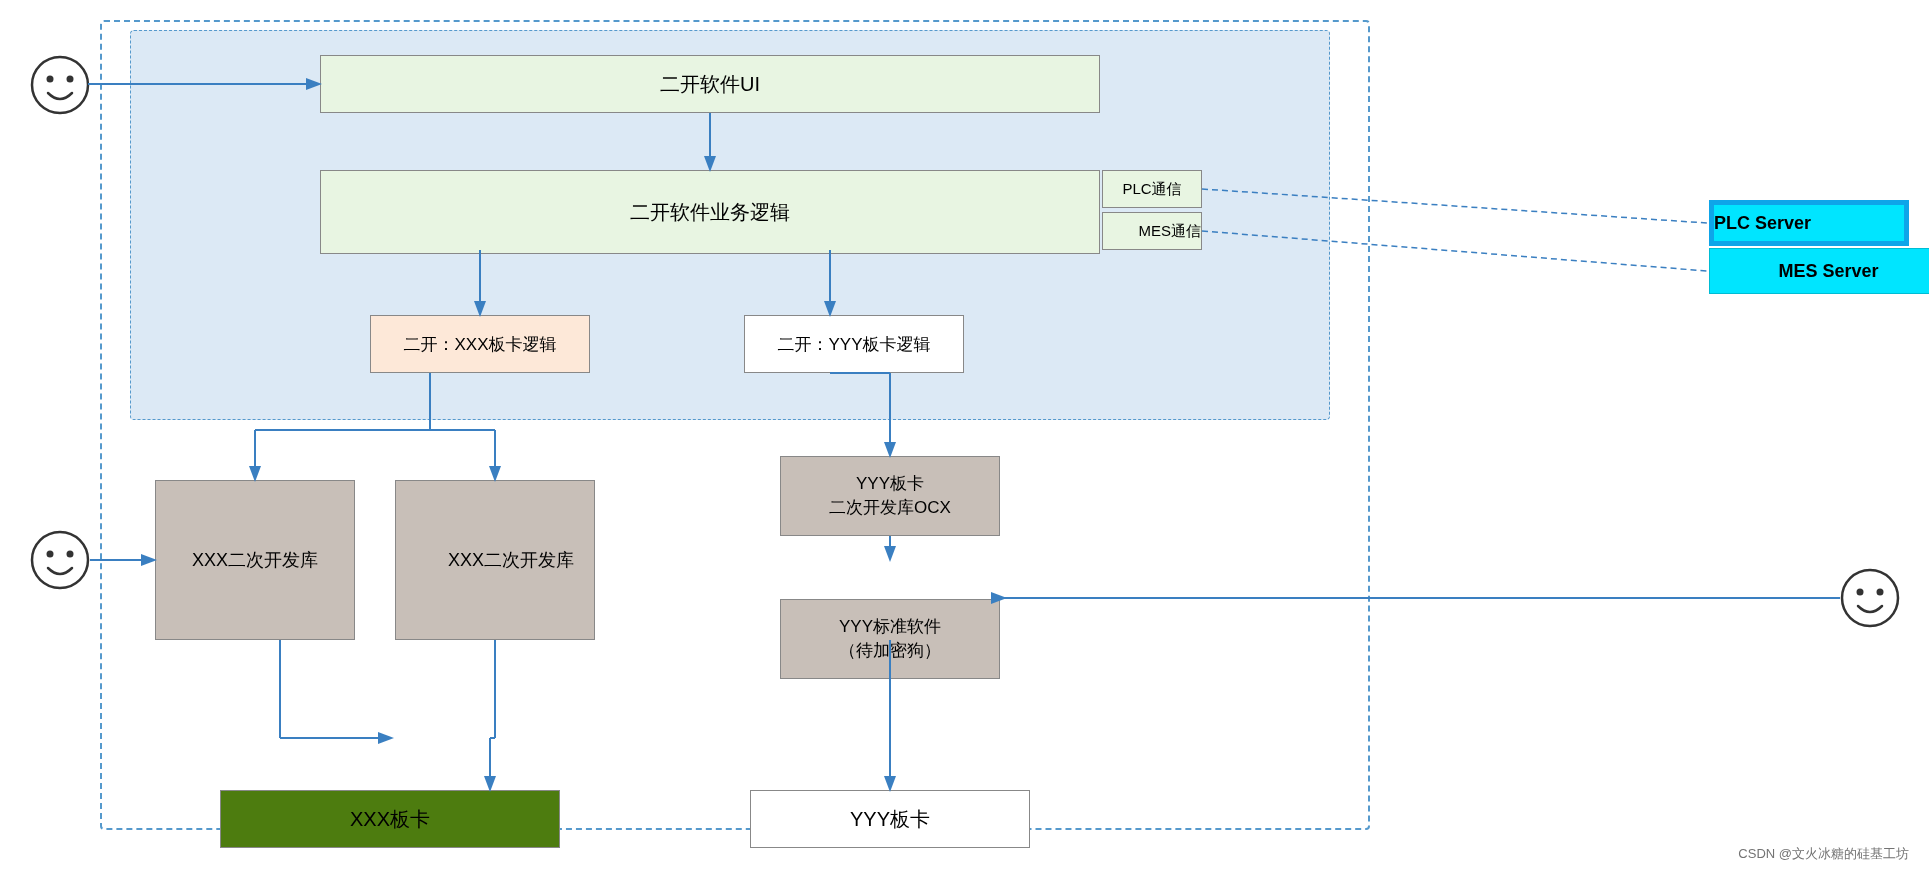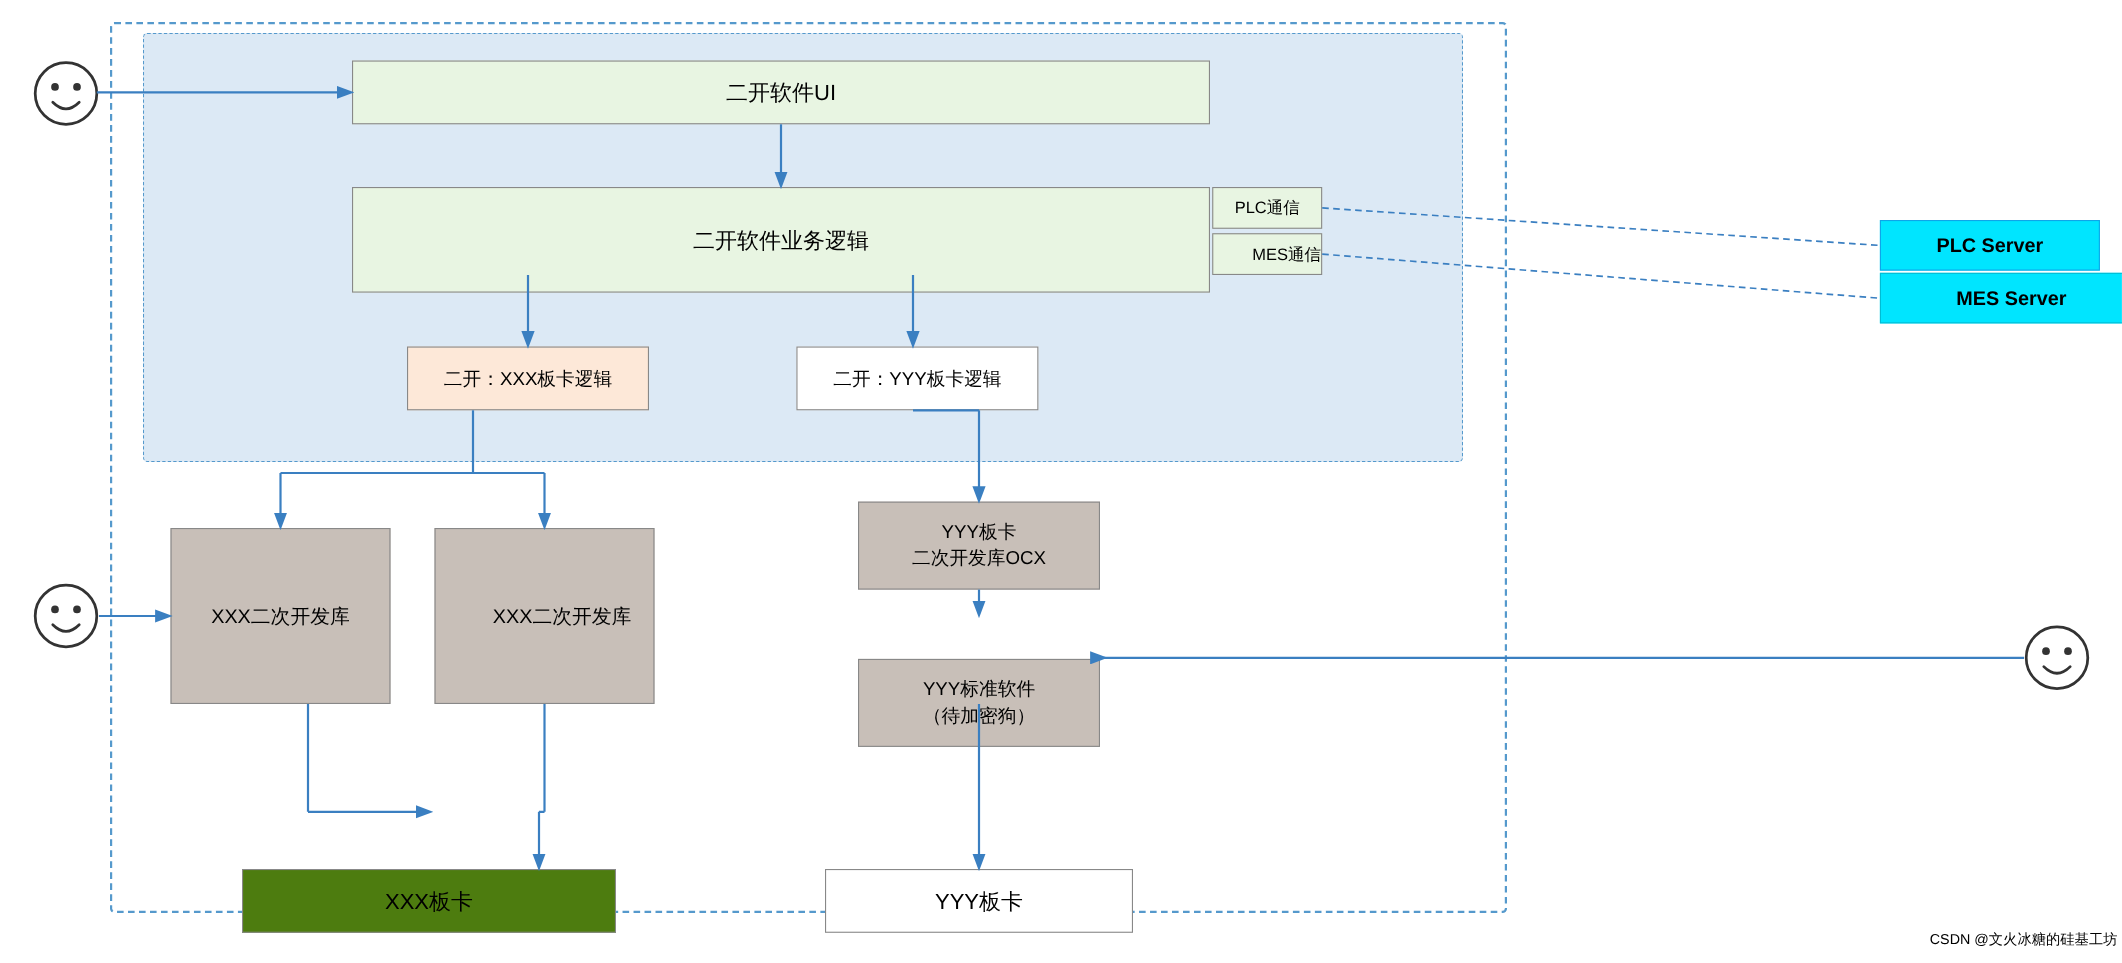--- a/index.html
+++ b/index.html
@@ -55,21 +55,21 @@
       justify-content: center;
       font-size: 20px;
     }
 
     
     .box-business {
       position: absolute;
       left: 320px;
       top: 170px;
       width: 780px;
-      height: 96px;
+      height: 84px;
       background: #e8f5e2;
       border: 1.5px solid #888;
       display: flex;
       align-items: center;
       justify-content: center;
       font-size: 20px;
     }
 
     
     .box-plc-comm {
@@ -113,21 +113,21 @@
       border: 1.5px solid #888;
       display: flex;
       align-items: center;
       justify-content: center;
       font-size: 17px;
     }
 
     
     .box-yyy-logic {
       position: absolute;
-      left: 724px;
+      left: 744px;
       top: 315px;
       width: 220px;
       height: 58px;
       background: #ffffff;
       border: 1.5px solid #888;
       display: flex;
       align-items: center;
       justify-content: center;
       font-size: 17px;
     }
@@ -229,24 +229,23 @@
     }
 
     
     .box-plc-server {
       position: absolute;
       left: 1709px;
       top: 200px;
       width: 200px;
       height: 46px;
       background: #00e5ff;
-      border: 1px solid #0ea5e9;
-      display: flex;
-      align-items: center;
-      justify-content: center;
+      border: 5px solid #0ea5e9;
+      display: flex;
+      align-items: center;
       font-size: 18px;
       font-weight: bold;
     }
 
     
     .box-mes-server {
       position: absolute;
       left: 1709px;
       top: 248px;
       width: 239px;
@@ -273,23 +272,23 @@
       top: 0;
       left: 0;
       width: 1929px;
       height: 875px;
       pointer-events: none;
     }
 
     .watermark {
       position: absolute;
       bottom: 12px;
-      right: 4px;
+      right: 20px;
       font-size: 13px;
-      color: #000000;
+      color: #737373;
     }
   </style>
 </head>
 <body>
 
 <div class="diagram-container">
 
   <div class="outer-dashed"></div>
 
   <div class="blue-bg-area"></div>

